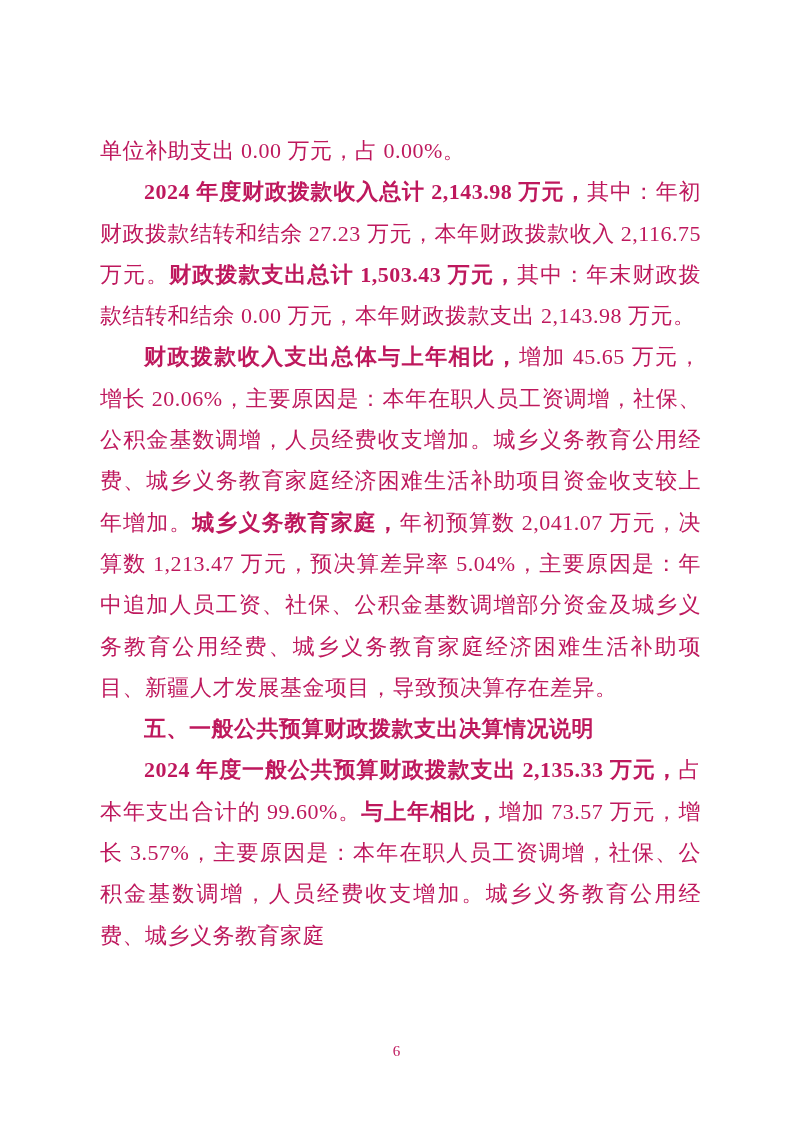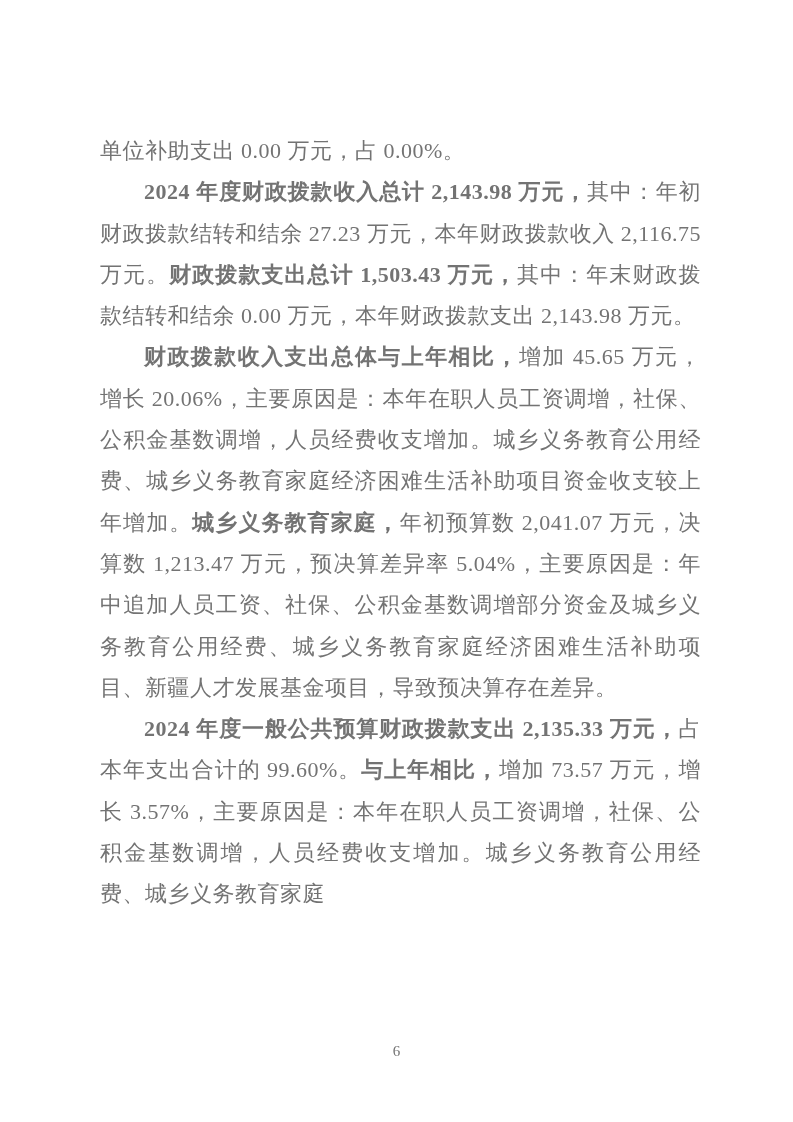--- a/index.html
+++ b/index.html
@@ -4,21 +4,21 @@
 <style>
   * { box-sizing: border-box; }
   html, body { margin: 0; padding: 0; background: #ffffff; }
   .page {
     position: relative;
     width: 793px;
     height: 1122px;
     background: #ffffff;
     overflow: hidden;
     font-family: "Liberation Serif", "DejaVu Serif", serif;
-    color: #737373;
+    color: #be185d;
   }
   .content {
     position: absolute;
     left: 100px;
     top: 130px;
     width: 601px;
     text-align: justify;
   }
   .content p {
     margin: 0;
@@ -55,20 +55,21 @@
 <div class="page">
   <div class="content">
 
     <p class="no-indent"><span class="run-normal">单位补助支出 0.00 万元，占 0.00%。</span></p>
 
 
     <p class="indent"><span class="run-bold">2024 年度财政拨款收入总计 2,143.98 万元，</span><span class="run-normal">其中：年初财政拨款结转和结余 27.23 万元，本年财政拨款收入 2,116.75 万元。</span><span class="run-bold">财政拨款支出总计 1,503.43 万元，</span><span class="run-normal">其中：年末财政拨款结转和结余 0.00 万元，本年财政拨款支出 2,143.98 万元。</span></p>
 
     <p class="indent"><span class="run-bold">财政拨款收入支出总体与上年相比，</span><span class="run-normal">增加 45.65 万元，增长 20.06%，主要原因是：本年在职人员工资调增，社保、公积金基数调增，人员经费收支增加。城乡义务教育公用经费、城乡义务教育家庭经济困难生活补助项目资金收支较上年增加。</span><span class="run-bold">城乡义务教育家庭，</span><span class="run-normal">年初预算数 2,041.07 万元，决算数 1,213.47 万元，预决算差异率 5.04%，主要原因是：年中追加人员工资、社保、公积金基数调增部分资金及城乡义务教育公用经费、城乡义务教育家庭经济困难生活补助项目、新疆人才发展基金项目，导致预决算存在差异。</span></p>
 
+    <p class="indent heading-hei"><span class="run-bold">五、一般公共预算财政拨款支出决算情况说明</span></p>
 
 
     <p class="indent"><span class="run-bold">2024 年度一般公共预算财政拨款支出 2,135.33 万元，</span><span class="run-normal">占本年支出合计的 99.60%。</span><span class="run-bold">与上年相比，</span><span class="run-normal">增加 73.57 万元，增长 3.57%，主要原因是：本年在职人员工资调增，社保、公积金基数调增，人员经费收支增加。城乡义务教育公用经费、城乡义务教育家庭</span></p>
 
   </div>
 
   <div class="page-number">6</div>
 </div>
 
 </body></html>

